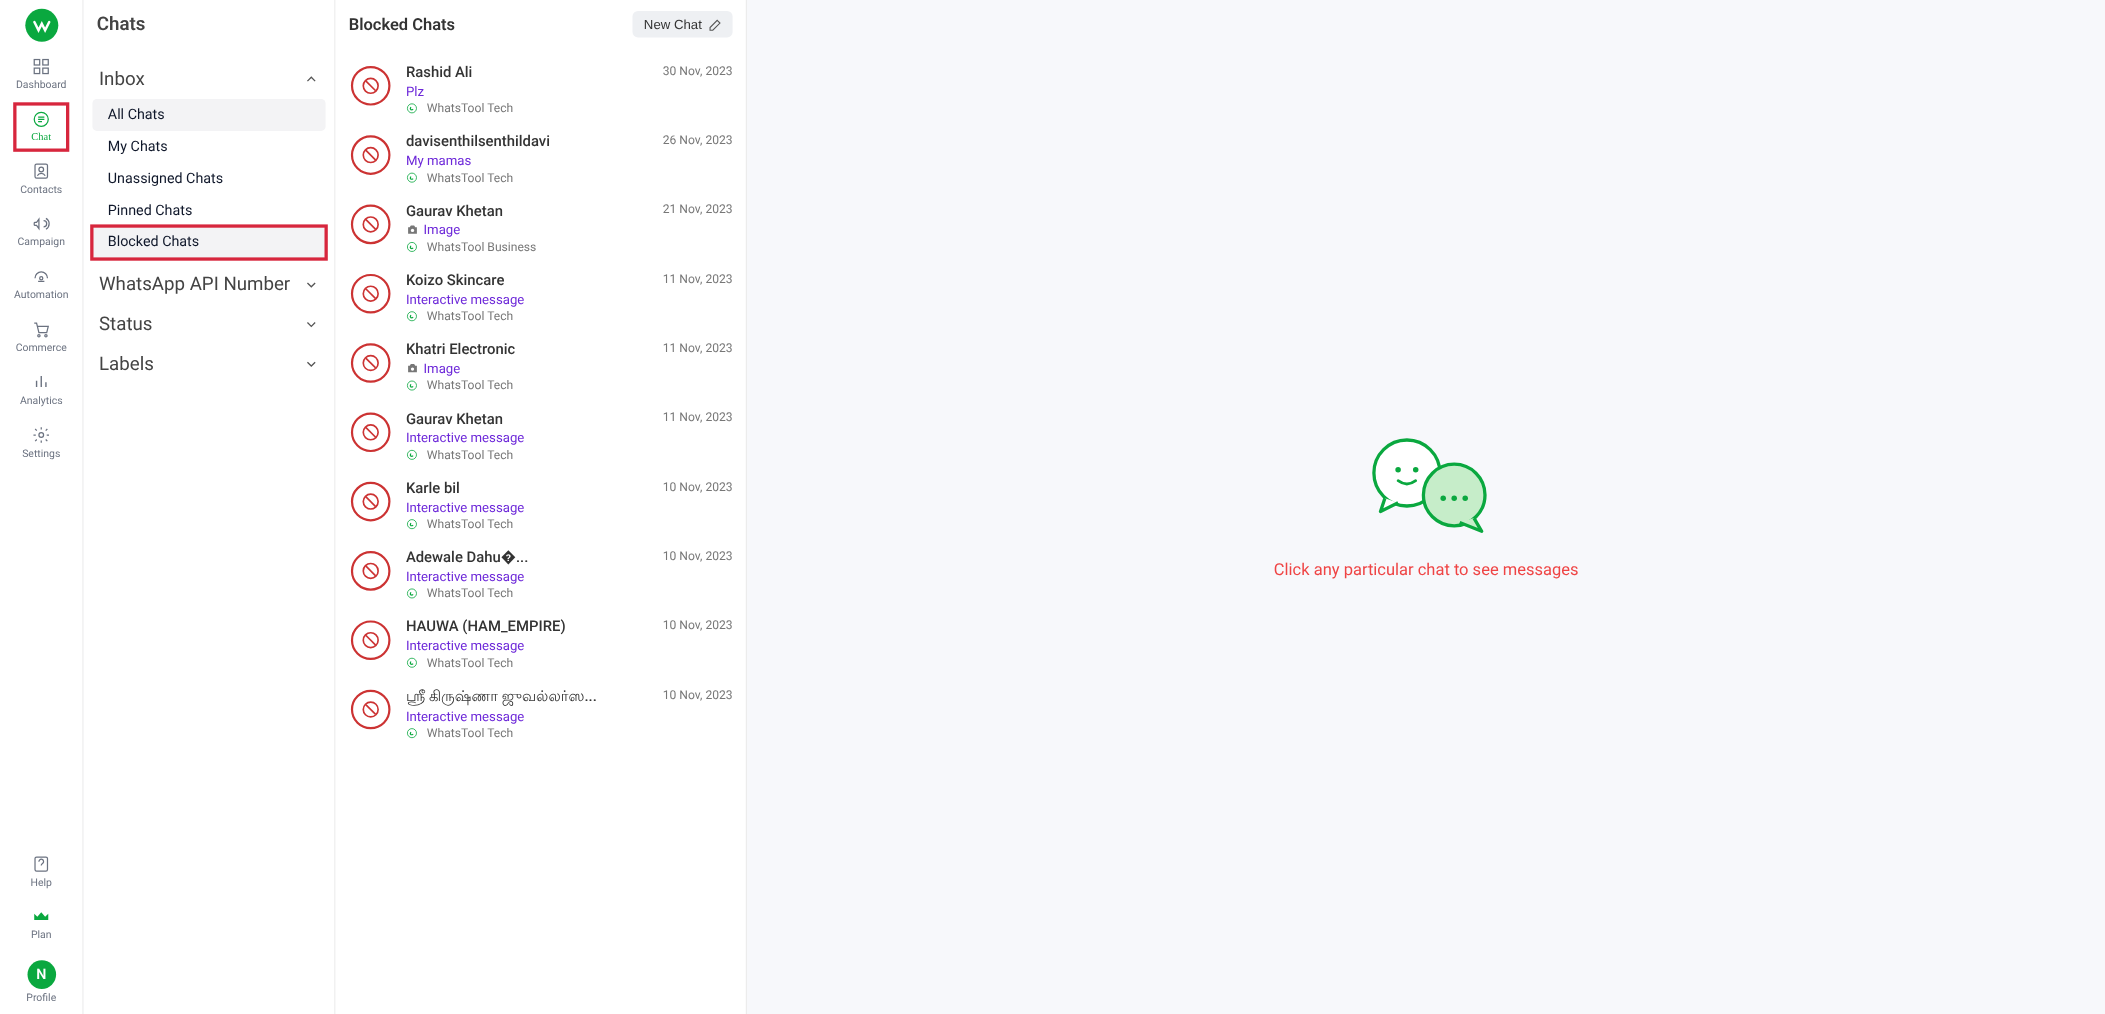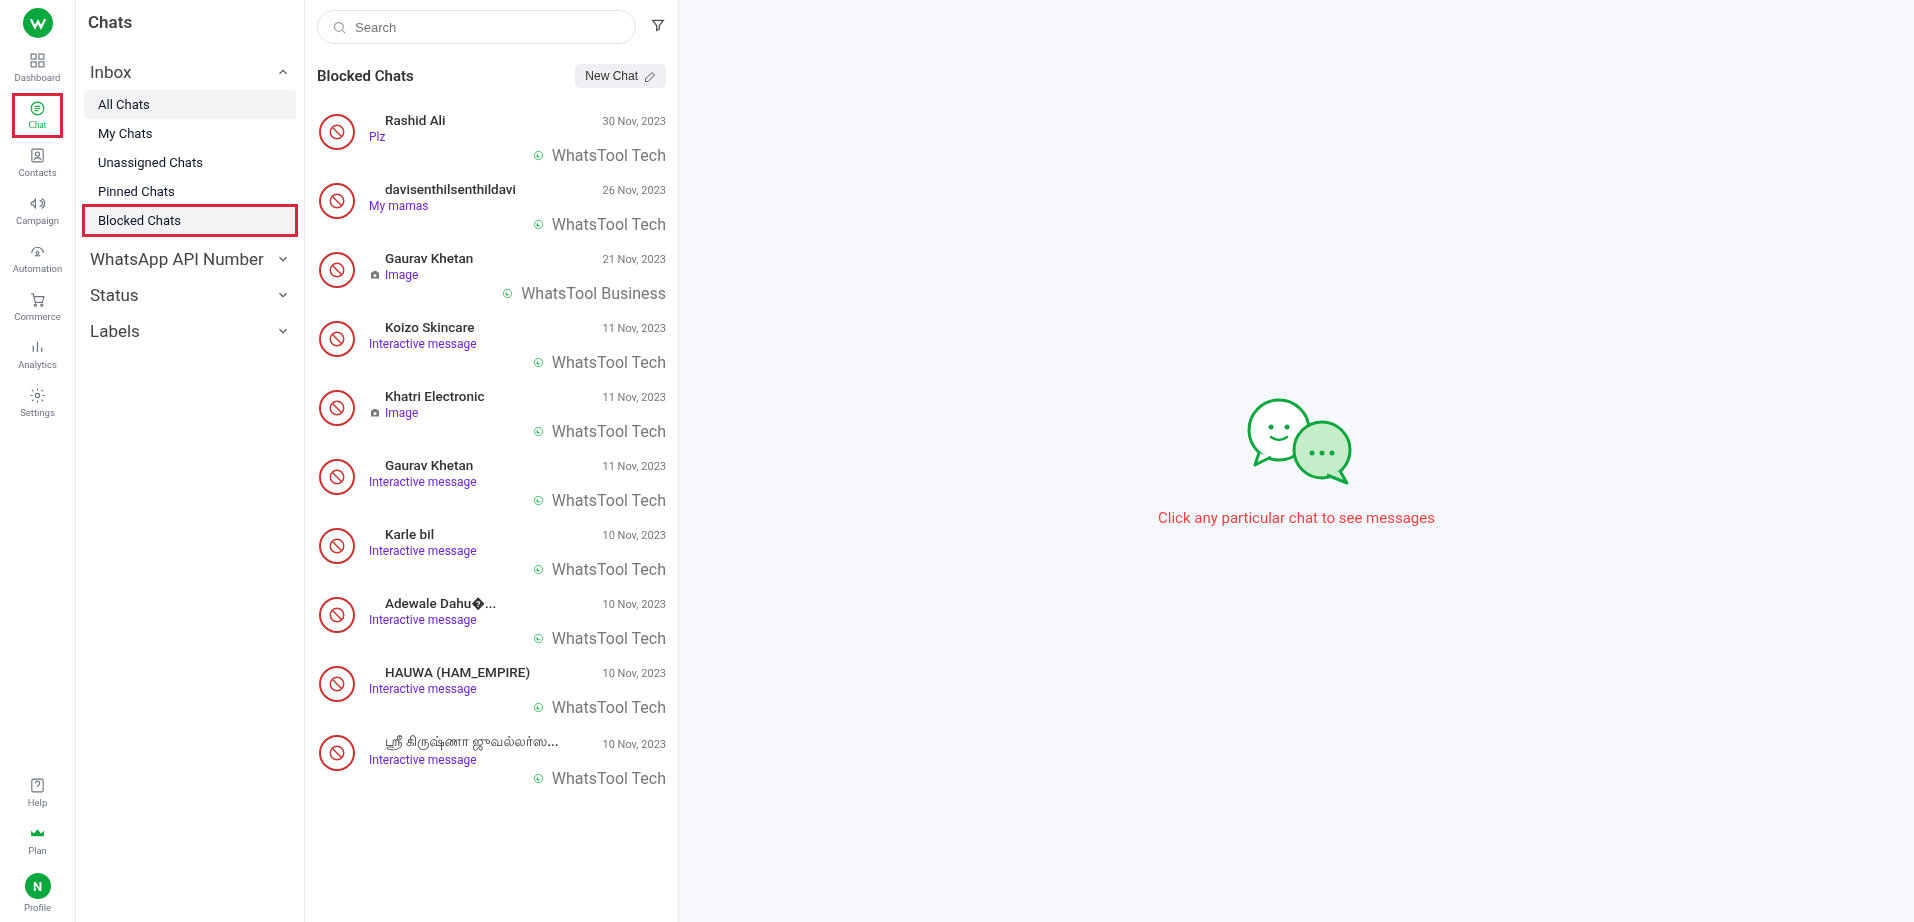--- a/index.html
+++ b/index.html
@@ -42,26 +42,26 @@
 .list-head { display: flex; align-items: center; justify-content: space-between; margin-bottom: 14px; }
 .list-head h2 { font-size: 15px; font-weight: 600; color: #333; }
 .newchat-btn { background: #eef0f3; border: none; border-radius: 5px; padding: 5px 10px; font-size: 12px; color: #333; display: flex; align-items: flex-end; gap: 6px; cursor: pointer; }
 .newchat-btn svg { width: 12px; height: 12px; stroke: #555; }
 
 .chats-scroll { flex: 1; overflow-y: auto; }
 .chat-row { display: flex; padding: 10px 12px 6px 14px; gap: 14px; cursor: pointer; }
 .chat-avatar { width: 36px; height: 36px; border: 2px solid #c33; border-radius: 50%; flex-shrink: 0; display: flex; align-items: center; justify-content: center; margin-top: 2px; }
 .chat-avatar svg { width: 18px; height: 18px; stroke: #c33; }
 .chat-body { flex: 1; min-width: 0; }
-.chat-top { display: flex; justify-content: space-between; align-items: flex-end; margin-left: 16px; }
+.chat-top { display: flex; justify-content: space-between; align-items: flex-start; }
 .chat-name { font-size: 13.5px; color: #333; font-weight: 500; white-space: nowrap; overflow: hidden; text-overflow: ellipsis; max-width: 200px; }
 .chat-date { font-size: 11px; color: #777; white-space: nowrap; }
 .chat-msg { font-size: 12px; color: #6d28d9; margin-top: 2px; display: flex; align-items: center; gap: 4px; }
 .chat-msg svg.camicon { width: 12px; height: 12px; fill: #777; }
-.chat-source { font-size: 16px; color: #777; display: flex; align-items: center; gap: 8px; margin-top: 2px; justify-content: flex-end; }
+.chat-source { font-size: 11px; color: #777; display: flex; align-items: center; gap: 8px; margin-top: 2px; }
 .chat-source svg { width: 11px; height: 11px; stroke: #0aa83f; }
 
 
 .mainpane { flex: 1; background: #f7f8fb; display: flex; flex-direction: column; align-items: center; justify-content: center; gap: 24px; }
 .mainpane-text { font-size: 15px; color: #ef4444; }
 .chat-illustration { position: relative; width: 120px; height: 90px; }
 </style>
 </head>
 <body>
 
@@ -185,34 +185,20 @@
     <div class="side-section-head">
       <span>Labels</span>
       <svg viewBox="0 0 24 24" fill="none" stroke-width="2">
           <path d="M6 9l6 6 6-6"></path>
         </svg>
     </div>
   </div>
 
   <div class="chatlist">
     <div class="chatlist-top">
-      <div class="search-row">
-        <div class="search-box">
-          <svg viewBox="0 0 24 24" fill="none" stroke-width="2">
-              <circle cx="11" cy="11" r="7"></circle>
-              <path d="M21 21l-4-4"></path>
-            </svg>
-          <input placeholder="Search" style="">
-        </div>
-        <div class="filter-btn">
-          <svg viewBox="0 0 24 24" fill="none" stroke-width="2">
-              <path d="M4 5h16l-6 8v5l-4 2v-7z"></path>
-            </svg>
-        </div>
-      </div>
       <div class="list-head">
         <h2>Blocked Chats</h2>
         <button class="newchat-btn">
           <span>New Chat</span>
           <svg viewBox="0 0 24 24" fill="none" stroke-width="2">
               <path d="M16 3l5 5L8 21H3v-5z"></path>
             </svg>
         </button>
       </div>
     </div>

